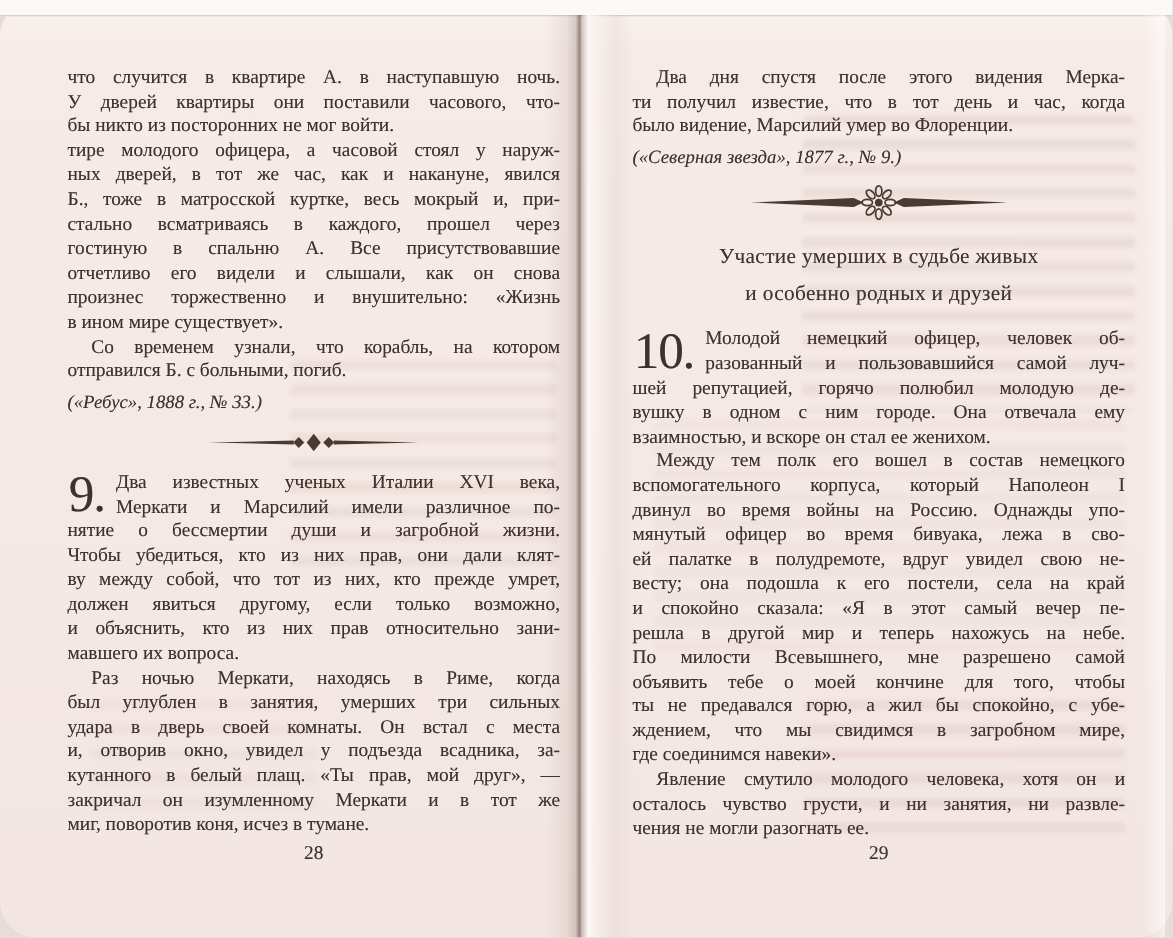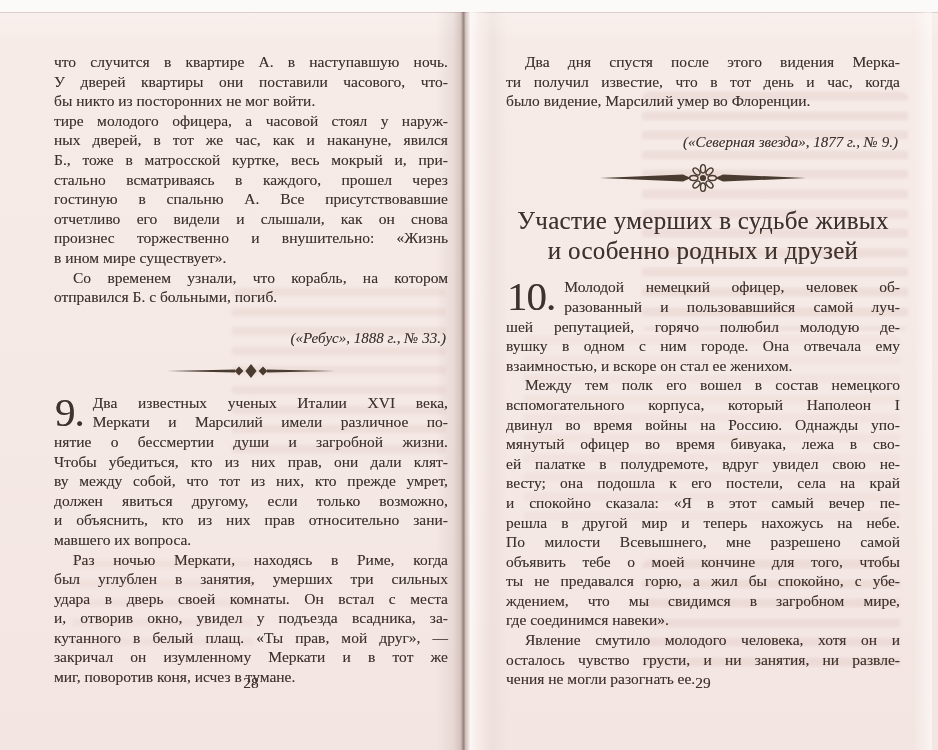--- a/index.html
+++ b/index.html
@@ -5,20 +5,21 @@
   html,body{margin:0;padding:0;}
   body{
     width:938px;height:750px;overflow:hidden;
     background:#e9dcd8;
     font-family:"Liberation Serif","DejaVu Serif",serif;
     color:#3e332c;
   }
   .spread{
     position:relative;width:938px;height:750px;
     background:linear-gradient(180deg,#faf3f0 0px,#f6ebe7 40px,#f5e9e5 55%,#f3e6e2 100%);
+    border-radius:29px;
   }
   .top-edge{
     position:absolute;left:0;top:0;width:938px;height:12px;
     background:#fcfaf8;border-bottom:1px solid rgba(186,150,143,.45);
   }
   .gutter{
     position:absolute;left:436px;top:12px;width:72px;height:738px;
     background:linear-gradient(90deg,
       rgba(125,90,82,0) 0%,
       rgba(125,90,82,.10) 24%,
@@ -50,27 +51,27 @@
     position:absolute;top:52px;width:394px;z-index:2;
     font-size:15.5px;line-height:19.6px;
     text-shadow:0 0 .5px rgba(62,51,44,.45);
   }
   .page-left{left:54px;}
   .page-right{left:506px;}
   .ln{text-align:justify;text-align-last:justify;}
   .ln.end{text-align-last:auto;}
   .ln.indent{text-indent:19px;}
   .cite{
-    font-style:italic;text-align:right;font-size:15px;
-    margin:22px 2px 2px 0;
+    font-style:italic;text-align:left;font-size:15px;
+    margin:6px 2px 2px 0;
   }
   .divider{text-align:center;margin:11px 0 13px;}
   .divider svg{vertical-align:middle;}
   .heading{
-    text-align:center;font-size:25px;line-height:30px;
+    text-align:center;font-size:17px;line-height:30px;
     letter-spacing:.3px;margin:13px 0 11px;
   }
   .para{margin:0;}
   .section{margin-top:7px;}
   .dropcap{
     float:left;font-weight:normal;
     font-size:41px;line-height:35px;height:37px;
     margin:2px 9px 0 1px;letter-spacing:-1px;
   }
   .pagenum{

